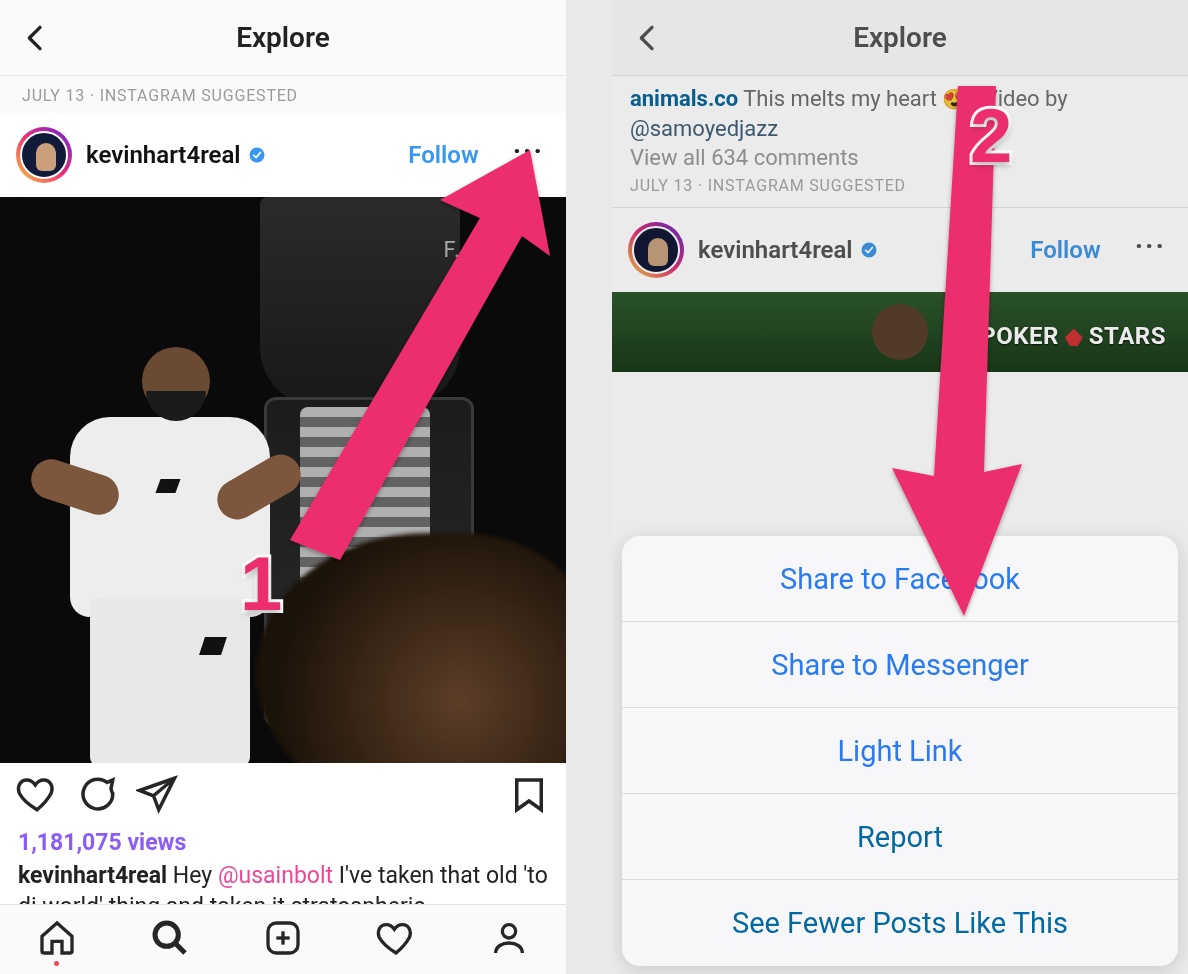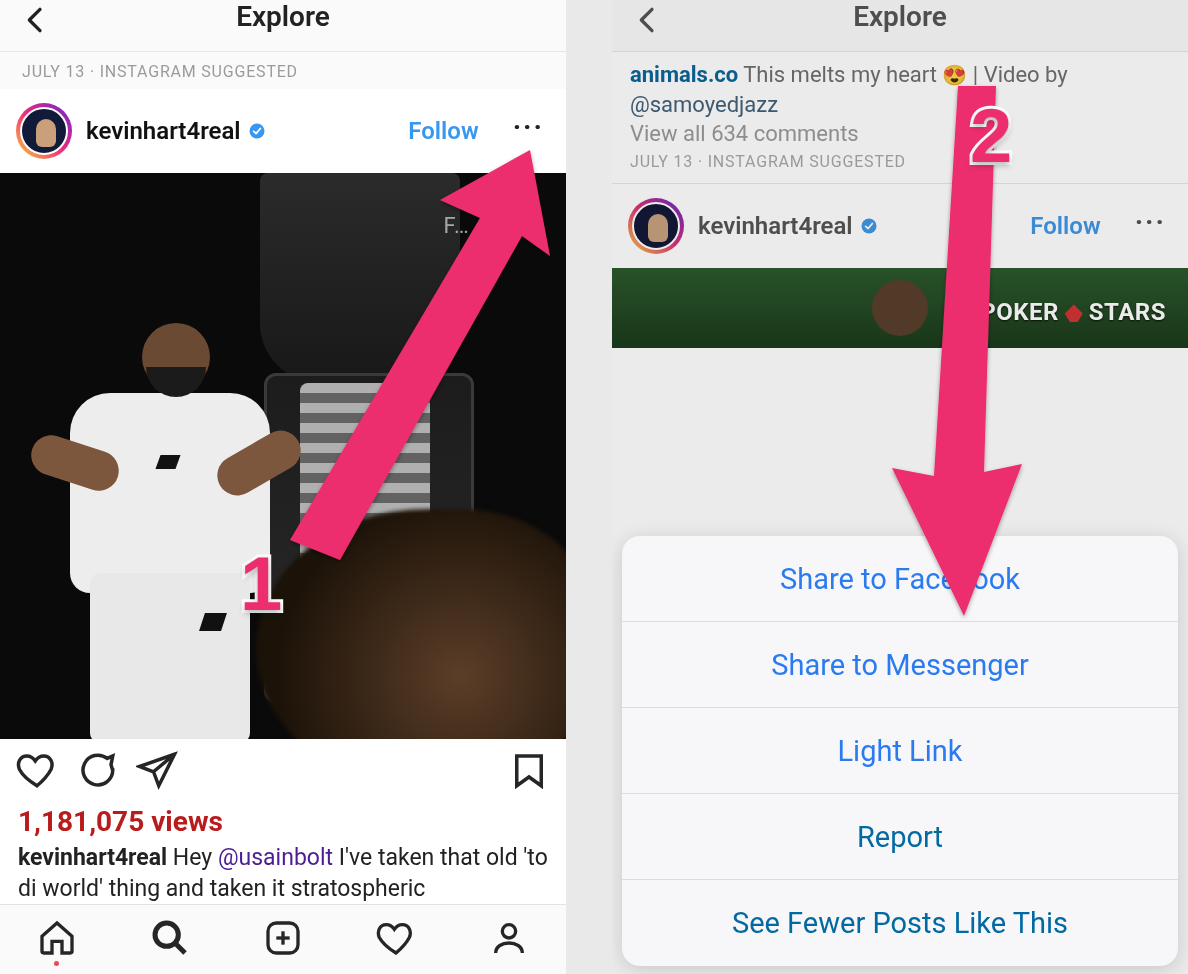--- a/index.html
+++ b/index.html
@@ -21,22 +21,23 @@
     width: 566px;
     height: 974px;
   }
   .phone-right {
     width: 576px;
     height: 974px;
     margin-left: auto;
   }
   
   .header {
-    height: 52px;
+    height: 76px;
     display: flex;
+    align-items: center;
     padding: 0 16px;
     border-bottom: 1px solid #e6e6e6;
     background: #fafafa;
   }
   .back-btn {
     width: 40px; height: 40px;
     display:flex; align-items:center; justify-content:center;
   }
   .header-title {
     flex: 1;
@@ -192,27 +193,27 @@
   }
   
   .actions{
     display:flex; align-items:center;
     padding:10px 16px;
     gap:18px;
   }
   .actions .spacer{flex:1;}
   .icon-btn svg{width:42px;height:42px;stroke:#262626;stroke-width:2;fill:none;}
   .view-count{
-    padding:0 18px 4px 18px; font-size:28px; font-weight:700; color:#b91c1c;
+    padding:0 18px 4px 18px; font-size:23px; font-weight:700; color:#8b5cf6;
   }
   .post-caption{
     padding:0 18px 6px 18px; font-size:23px; color:#222; line-height:1.35;
   }
   .post-caption .uname{font-weight:700;}
-  .post-caption .mention{color:#4c1d95;}
+  .post-caption .mention{color:#ec4899;}
   
   .bottomnav{
     position:absolute; bottom:0; left:0; right:0;
     height:70px;
     border-top:1px solid #e2e2e2;
     display:flex; justify-content:space-around; align-items:center;
     background:#fafafa;
   }
   .bottomnav svg{width:40px;height:40px;stroke:#262626;stroke-width:2;fill:none;}
   .home-dot{width:5px;height:5px;border-radius:50%;background:#ed4956;position:absolute;bottom:8px;left:54px;}

